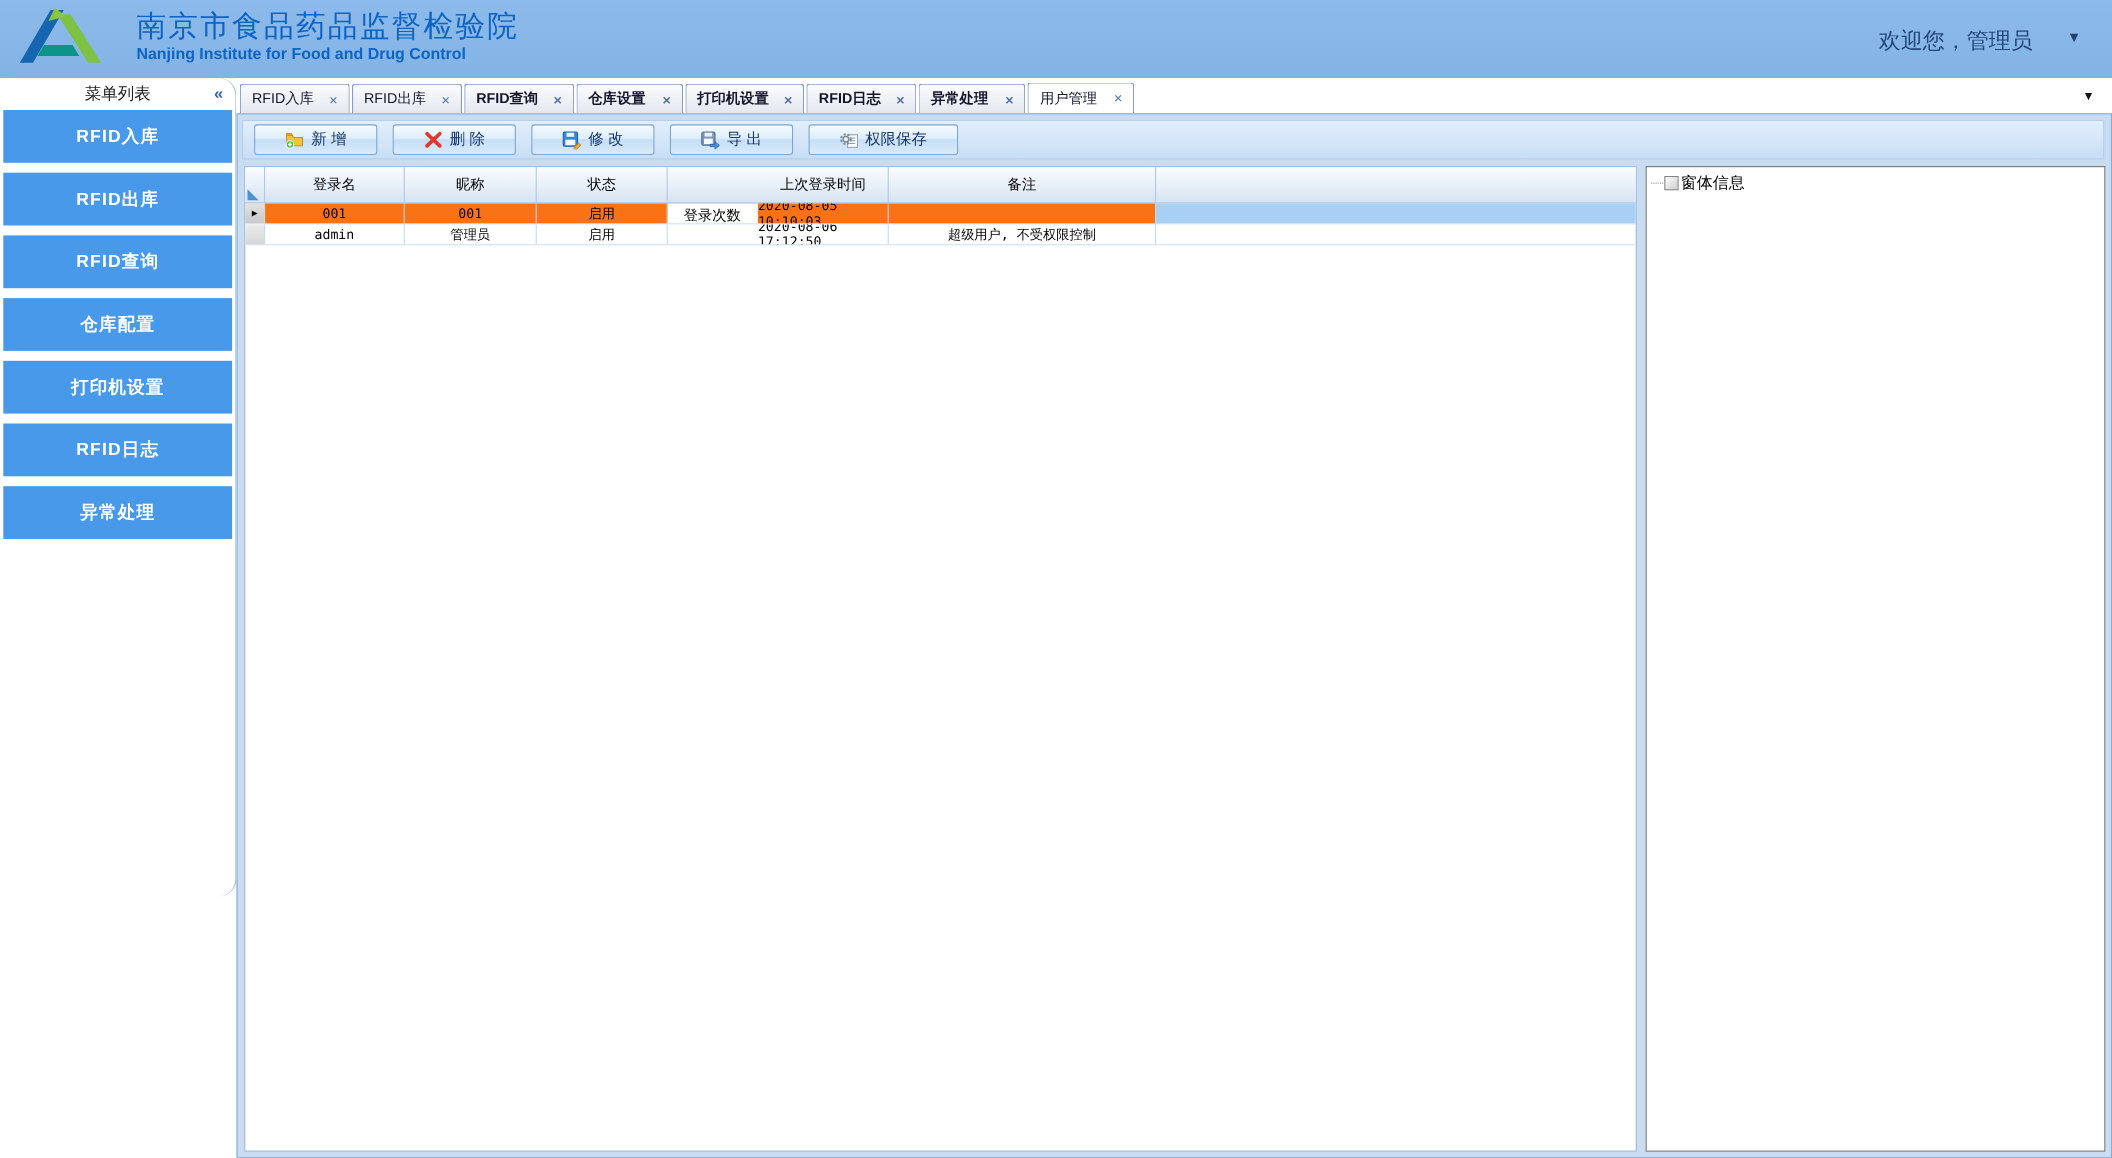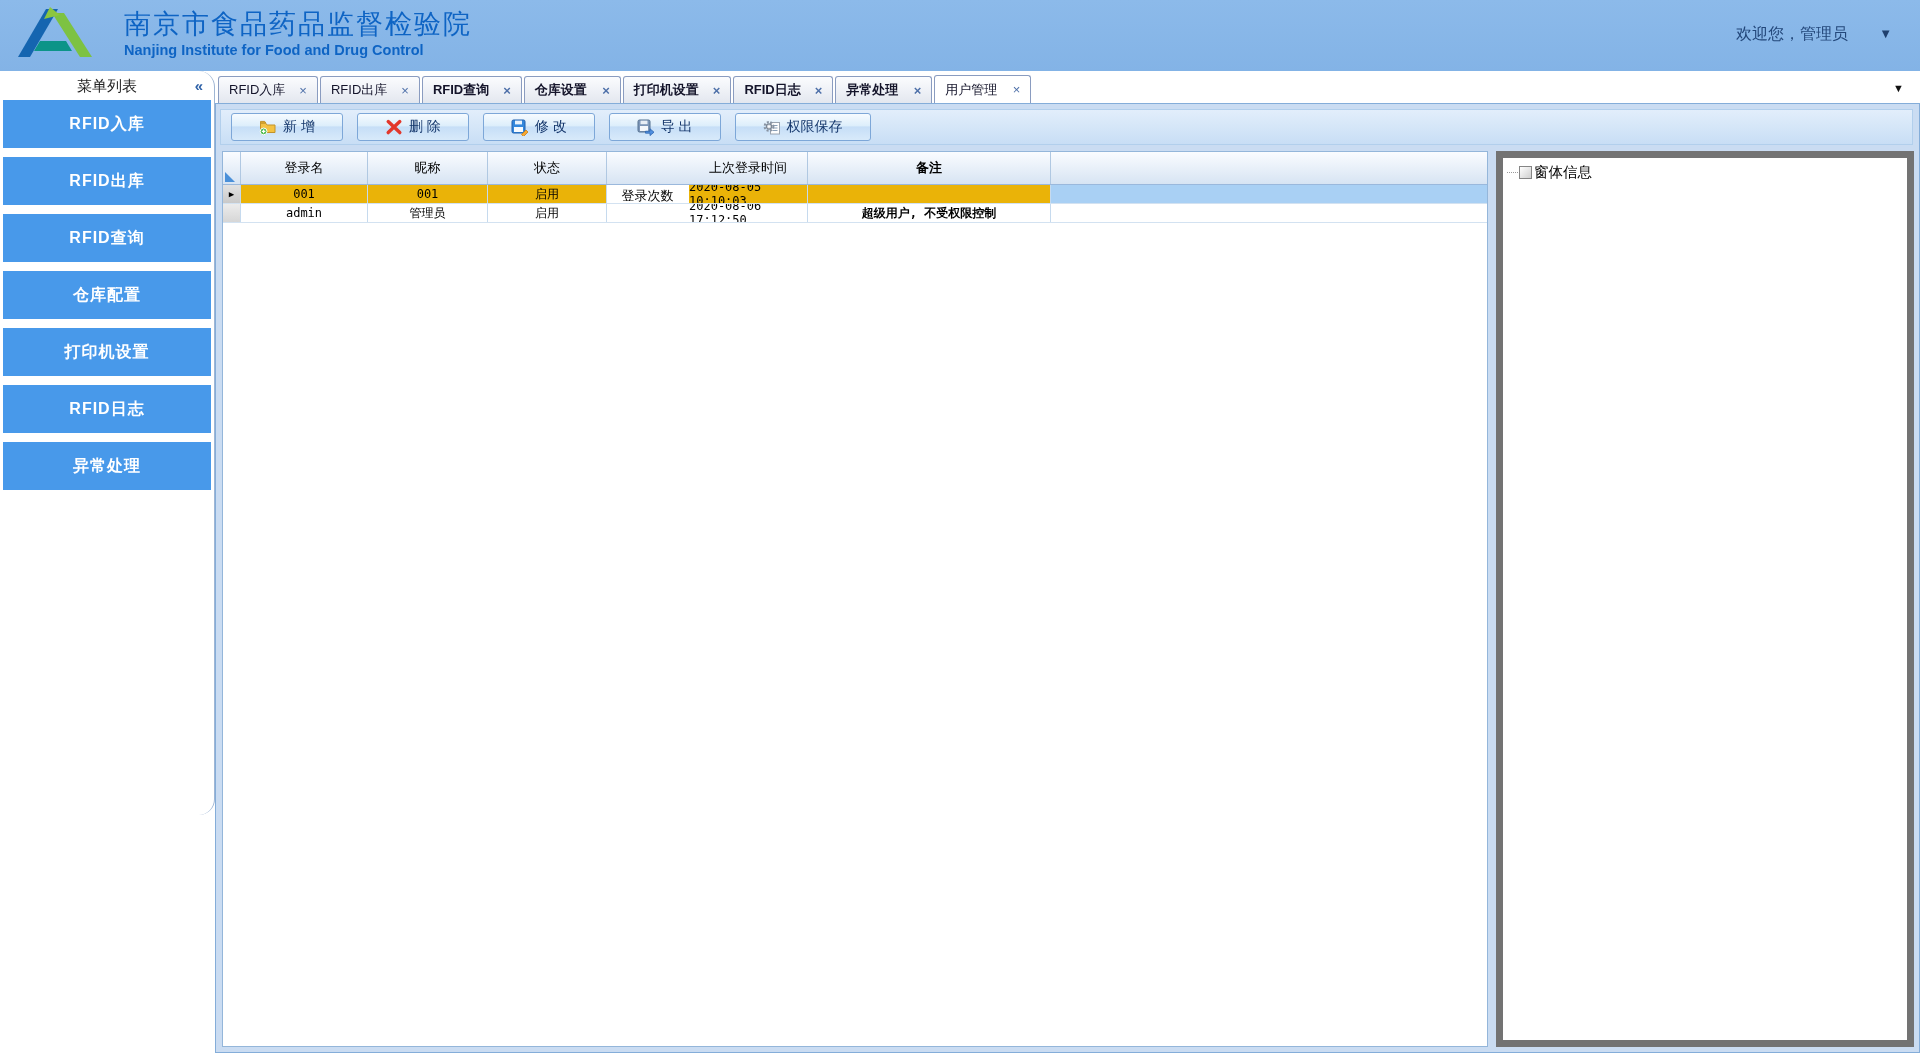--- a/index.html
+++ b/index.html
@@ -6,21 +6,21 @@
   html,body { width:1920px; height:1053px; overflow:hidden; background:#fff;
     font-family:"Liberation Sans","DejaVu Sans",sans-serif; }
 
   
   .header { position:absolute; left:0; top:0; width:1920px; height:71px;
     background:linear-gradient(#8cbaea,#83b3e6); }
   .logo { position:absolute; left:10px; top:7px; width:104px; height:57px; }
   .brand { position:absolute; left:124px; top:8px; color:#0e64c4; }
   .brand-title { font-size:27px; font-weight:normal; letter-spacing:2px; line-height:32px; }
   .brand-sub { font-size:14.5px; font-weight:bold; line-height:20px; }
-  .welcome { position:absolute; right:72px; top:24px; font-size:16px; color:#23477a; }
+  .welcome { position:absolute; right:72px; top:24px; font-size:20px; color:#23477a; }
   .user-caret { position:absolute; right:28px; top:26px; font-size:13px; color:#20406e; cursor:pointer; }
 
   
   .sidebar { position:absolute; left:0; top:71px; width:215px; height:744px;
     background:#fff; border-right:1px solid #9fb6d4;border-radius:16px; }
   .sidebar-header { position:relative; height:29px; line-height:29px; text-align:center;
     font-size:15px; color:#222; }
   .collapse-btn { position:absolute; right:11px; top:0; color:#2f62a8; font-weight:bold;
     font-size:15px; cursor:pointer; }
   .menu-item { margin:0 3px 9px 3px; height:48px; background:#4899ea; color:#fff;
@@ -60,32 +60,32 @@
     background:linear-gradient(#fafcff,#d7e4f3); }
   .g-hcell { border-right:1px solid #b0c8e2; display:flex; align-items:center;
     justify-content:center; font-size:13px; color:#000; position:relative; }
   .g-hcell.filler { border-right:none; }
   .corner-tri { position:absolute; left:2px; bottom:2px; width:0; height:0;
     border-bottom:10px solid #4a90d9; border-right:10px solid transparent; }
   .g-row { display:flex; height:19px; border-bottom:1px solid #d3e2f1; }
   .g-cell { border-right:1px solid #c6daee; display:flex; align-items:center;
     justify-content:center; font-size:12px; color:#000;
     font-family:"DejaVu Sans Mono","Liberation Mono",monospace; overflow:hidden; }
-  .g-row.selected .g-cell { background:#eab308; }
+  .g-row.selected .g-cell { background:#f97316; }
   .g-row.selected .g-cell.filler { background:#a9d0f4; }
   .g-cell.sel-col { background:linear-gradient(#ececec,#d6d6d6); font-size:9px;
     justify-content:center; color:#000; }
   .g-row.selected .g-cell.sel-col { background:linear-gradient(#e2e2e2,#c9c9c9); }
   .g-cell.filler { border-right:none; }
   .c0{width:18px;} .c1{width:127px;} .c2{width:120px;} .c3{width:119px;}
-  .c4{width:82px;margin-top:44px;} .c5{width:119px;} .c6{width:243px;font-weight:bold;} .cF{flex:1;}
+  .c4{width:82px;margin-top:44px;} .c5{width:119px;} .c6{width:243px;} .cF{flex:1;}
 
   
   .tree { position:absolute; left:1280px; top:47px; width:418px; height:896px;
-    background:#fff; border:7px solid #737373; padding:5px 4px; }
+    background:#fff; border:1px solid #737373; padding:5px 4px; }
   .tree-node { display:flex; align-items:center; cursor:pointer; }
   .tree-dash { width:11px; height:0; border-top:1px dotted #9a9a9a; margin-right:1px; }
   .tree-check { width:13px; height:13px; border:1px solid #858585;
     background:linear-gradient(135deg,#ffffff,#cfcfcf); margin-right:2px; }
   .tree-label { font-size:14.5px; color:#000; }
 </style>
 </head>
 <body>
 
 <div class="header">

